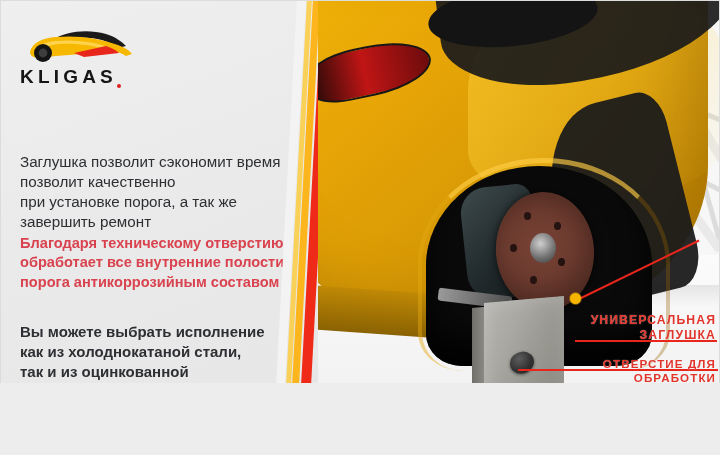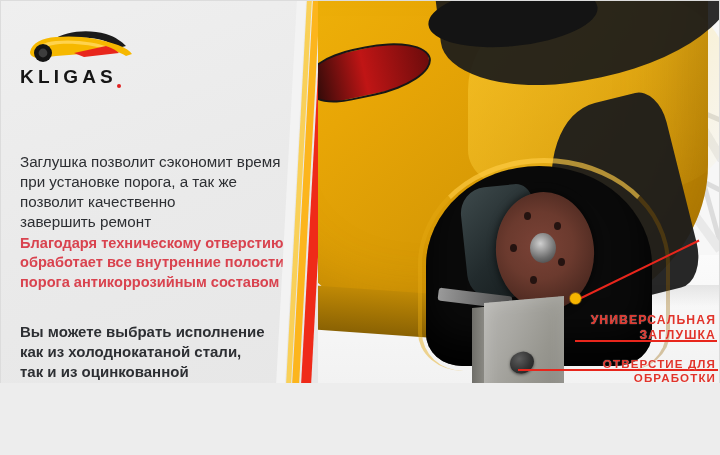--- a/index.html
+++ b/index.html
@@ -233,22 +233,22 @@
         <path d="M52 27 L84 20 C90 22 94 24 97 27 L62 31 Z" fill="#e8261c"></path>
         <circle cx="21" cy="27" r="9" fill="#141414"></circle>
         <circle cx="21" cy="27" r="4.4" fill="#3d3d3d"></circle>
       </svg>
       <div class="logo-word">KLIGAS</div>
       <div class="logo-dot"></div>
     </div>
 
     <div class="para p1">
       <div>Заглушка позволит сэкономит время</div>
+      <div>позволит качественно</div>
       <div>при установке порога, а так же</div>
-      <div>позволит качественно</div>
       <div>завершить ремонт</div>
     </div>
 
     <div class="para p2">
       <div>Благодаря техническому отверстию,</div>
       <div>обработает все внутренние полости</div>
       <div>порога антикоррозийным составом</div>
     </div>
 
     <div class="para p3">

